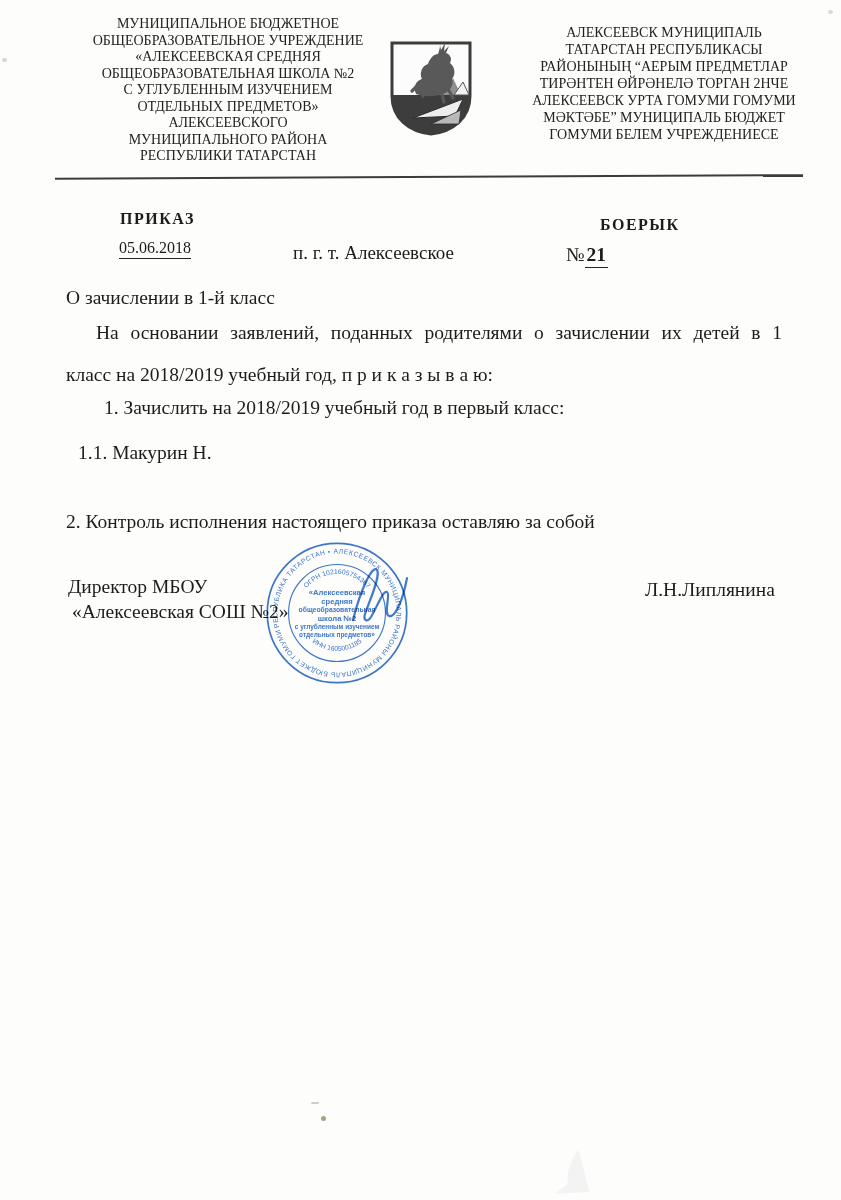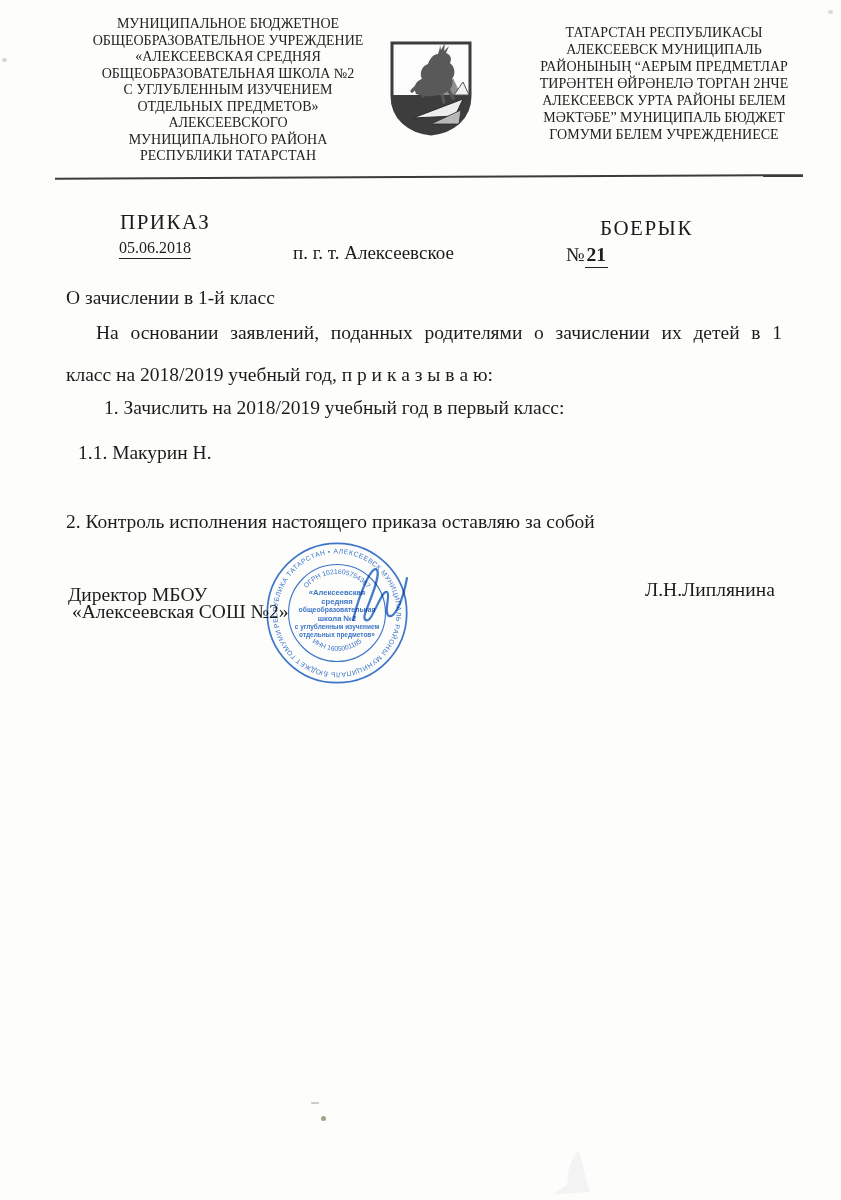--- a/index.html
+++ b/index.html
@@ -6,35 +6,35 @@
   .page{
     position:relative;width:841px;height:1200px;margin:0 auto;
     background:#fdfdfb;color:#1c1c1c;overflow:hidden;
     font-family:"Liberation Serif","DejaVu Serif",serif;
   }
   .abs{position:absolute;}
   .org{ text-align:center;font-size:14px;line-height:16.5px;color:#222;}
   .org-left{left:62px;top:16px;width:332px;}
   .org-right{left:494px;top:24px;width:340px;line-height:17px;}
   .divider{left:55px;top:176px;width:748px;height:2.2px;background:#3c3c3c;transform:rotate(-0.28deg);}
-  .h-title{font-weight:normal;font-size:21px;letter-spacing:1.5px;}
+  .h-title{font-weight:bold;font-size:16px;letter-spacing:1.5px;}
   .t-prikaz{left:120px;top:210px;}
   .t-boeryk{left:600px;top:216px;}
   .t-date{left:119px;top:239px;font-size:16px;border-bottom:1.6px solid #222;padding-bottom:1px;}
   .t-place{left:293px;top:242px;font-size:19px;}
   .t-num{left:566px;top:244px;font-size:19.5px;}
   .t-num .num-val{border-bottom:1.6px solid #222;padding:0 2px 1px 2px;display:inline-block;font-weight:bold;}
   .body-text{font-size:19.5px;}
   .subject{left:66px;top:287px;}
   .p-line1{left:66px;top:322px;width:716px;text-align:justify;text-align-last:justify;text-indent:30px;}
   .p-line2{left:66px;top:364px;}
   .item1{left:104px;top:397px;}
   .item11{left:78px;top:442px;}
   .item2{left:66px;top:511px;}
-  .dir1{left:68px;top:576px;margin-top:8px;}
+  .dir1{left:68px;top:576px;}
   .dir2{left:72px;top:601px;}
   .signer{left:645px;top:579px;}
   .ack{left:66px;top:645px;}
   .emblem{left:383px;top:36px;}
   .stamp{left:252px;top:528px;mix-blend-mode:multiply;opacity:.93;}
   .stamp text{font-family:"Liberation Sans","DejaVu Sans",sans-serif;fill:#2f6cc8;}
   .signature{left:345px;top:556px;mix-blend-mode:multiply;}
   .speck{position:absolute;border-radius:50%;}
   .smudge{left:540px;top:1148px;opacity:.55;}
 </style>
@@ -60,25 +60,25 @@
     <path d="M9,59 H87 V60 C87,82 70,96 48,98 C26,96 9,82 9,60 Z" fill="#3d3d3d"></path>
     <polygon points="60,59 70,42 78,59" fill="#8f8f8f"></polygon>
     <polygon points="71,59 80,46 86,59" fill="#f2f2f2" stroke="#555" stroke-width="1"></polygon>
     <polygon points="80,63 30,82 72,80" fill="#ededed" stroke="#2c2c2c" stroke-width="1"></polygon>
     <polygon points="78,74 48,88 76,88" fill="#b9b9b9" stroke="#2c2c2c" stroke-width="0.8"></polygon>
     <path d="M33,58 C30,50 33,45 39,43 C36,37 39,30 45,28 C47,22 51,18 55,18 C56,15 57,12 57,9 L58,14 L62,7 L61,15 L66,10 L63,17 C68,19 69,23 67,27 C72,31 73,38 69,43 C71,48 68,54 62,57 C54,61 42,61 33,58 Z" fill="#595959"></path>
     <path d="M40,44 L29,55 M46,46 L40,60 M58,54 L61,66 M64,51 L70,62" stroke="#595959" stroke-width="3.2" fill="none" stroke-linecap="round"></path>
   </svg>
 
   <div class="abs org org-right">
+    <div>АЛЕКСЕЕВСК  МУНИЦИПАЛЬ</div>
     <div>ТАТАРСТАН РЕСПУБЛИКАСЫ</div>
-    <div>АЛЕКСЕЕВСК  МУНИЦИПАЛЬ</div>
     <div>РАЙОНЫНЫҢ “АЕРЫМ ПРЕДМЕТЛАР</div>
     <div>ТИРӘНТЕН  ӨЙРӘНЕЛӘ ТОРГАН 2НЧЕ</div>
-    <div>АЛЕКСЕЕВСК  УРТА  РАЙОНЫ  БЕЛЕМ</div>
+    <div>АЛЕКСЕЕВСК  УРТА  ГОМУМИ  ГОМУМИ</div>
     <div>МӘКТӘБЕ” МУНИЦИПАЛЬ  БЮДЖЕТ</div>
     <div>ГОМУМИ  БЕЛЕМ  УЧРЕЖДЕНИЕСЕ</div>
   </div>
 
   <div class="abs divider"></div>
 
   <div class="abs h-title t-prikaz">ПРИКАЗ</div>
   <div class="abs h-title t-boeryk">БОЕРЫК</div>
   <div class="abs t-date">05.06.2018</div>
   <div class="abs t-place">п. г. т. Алексеевское</div>

